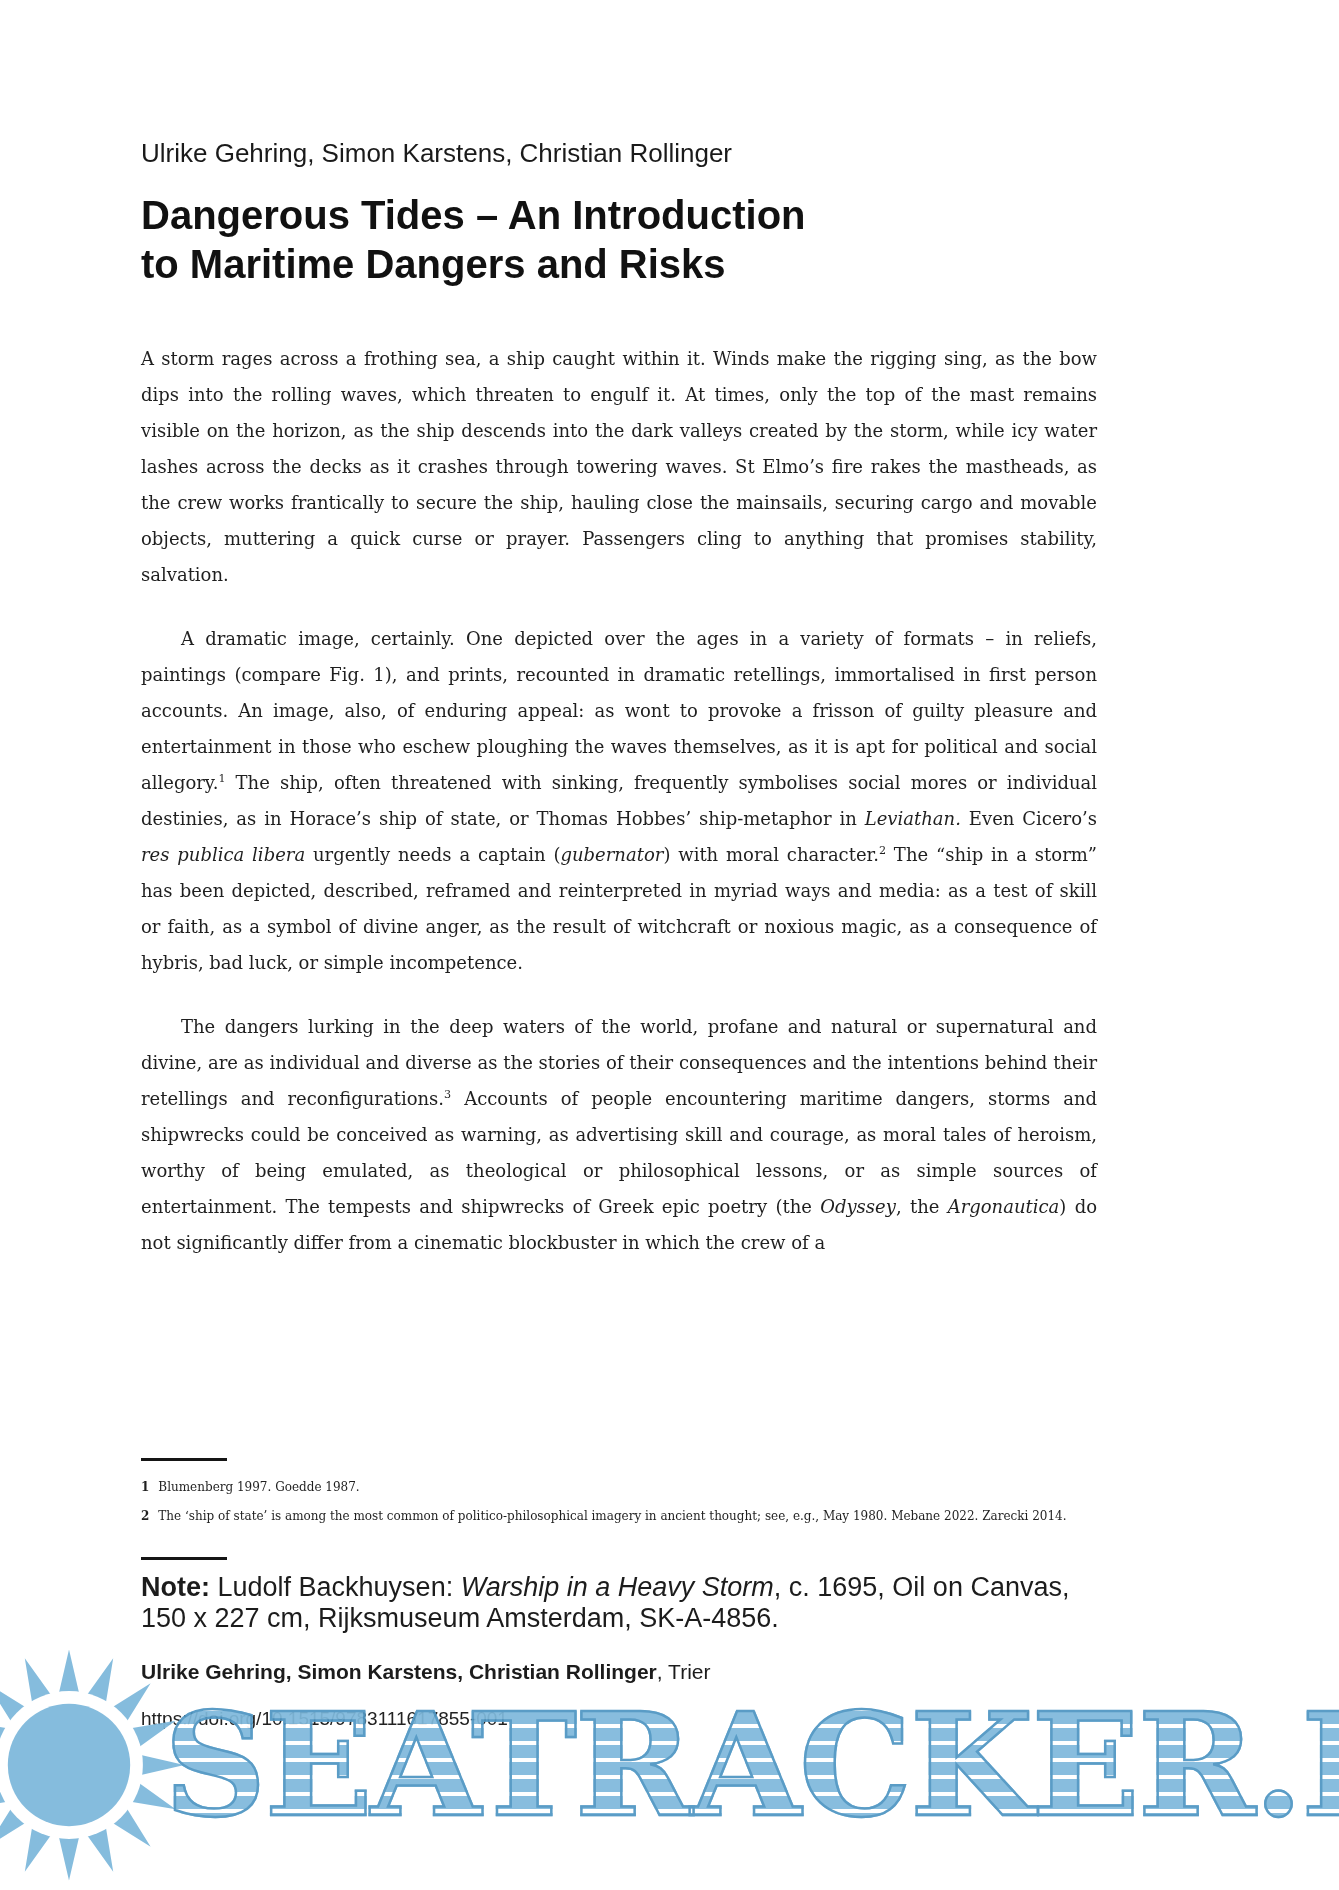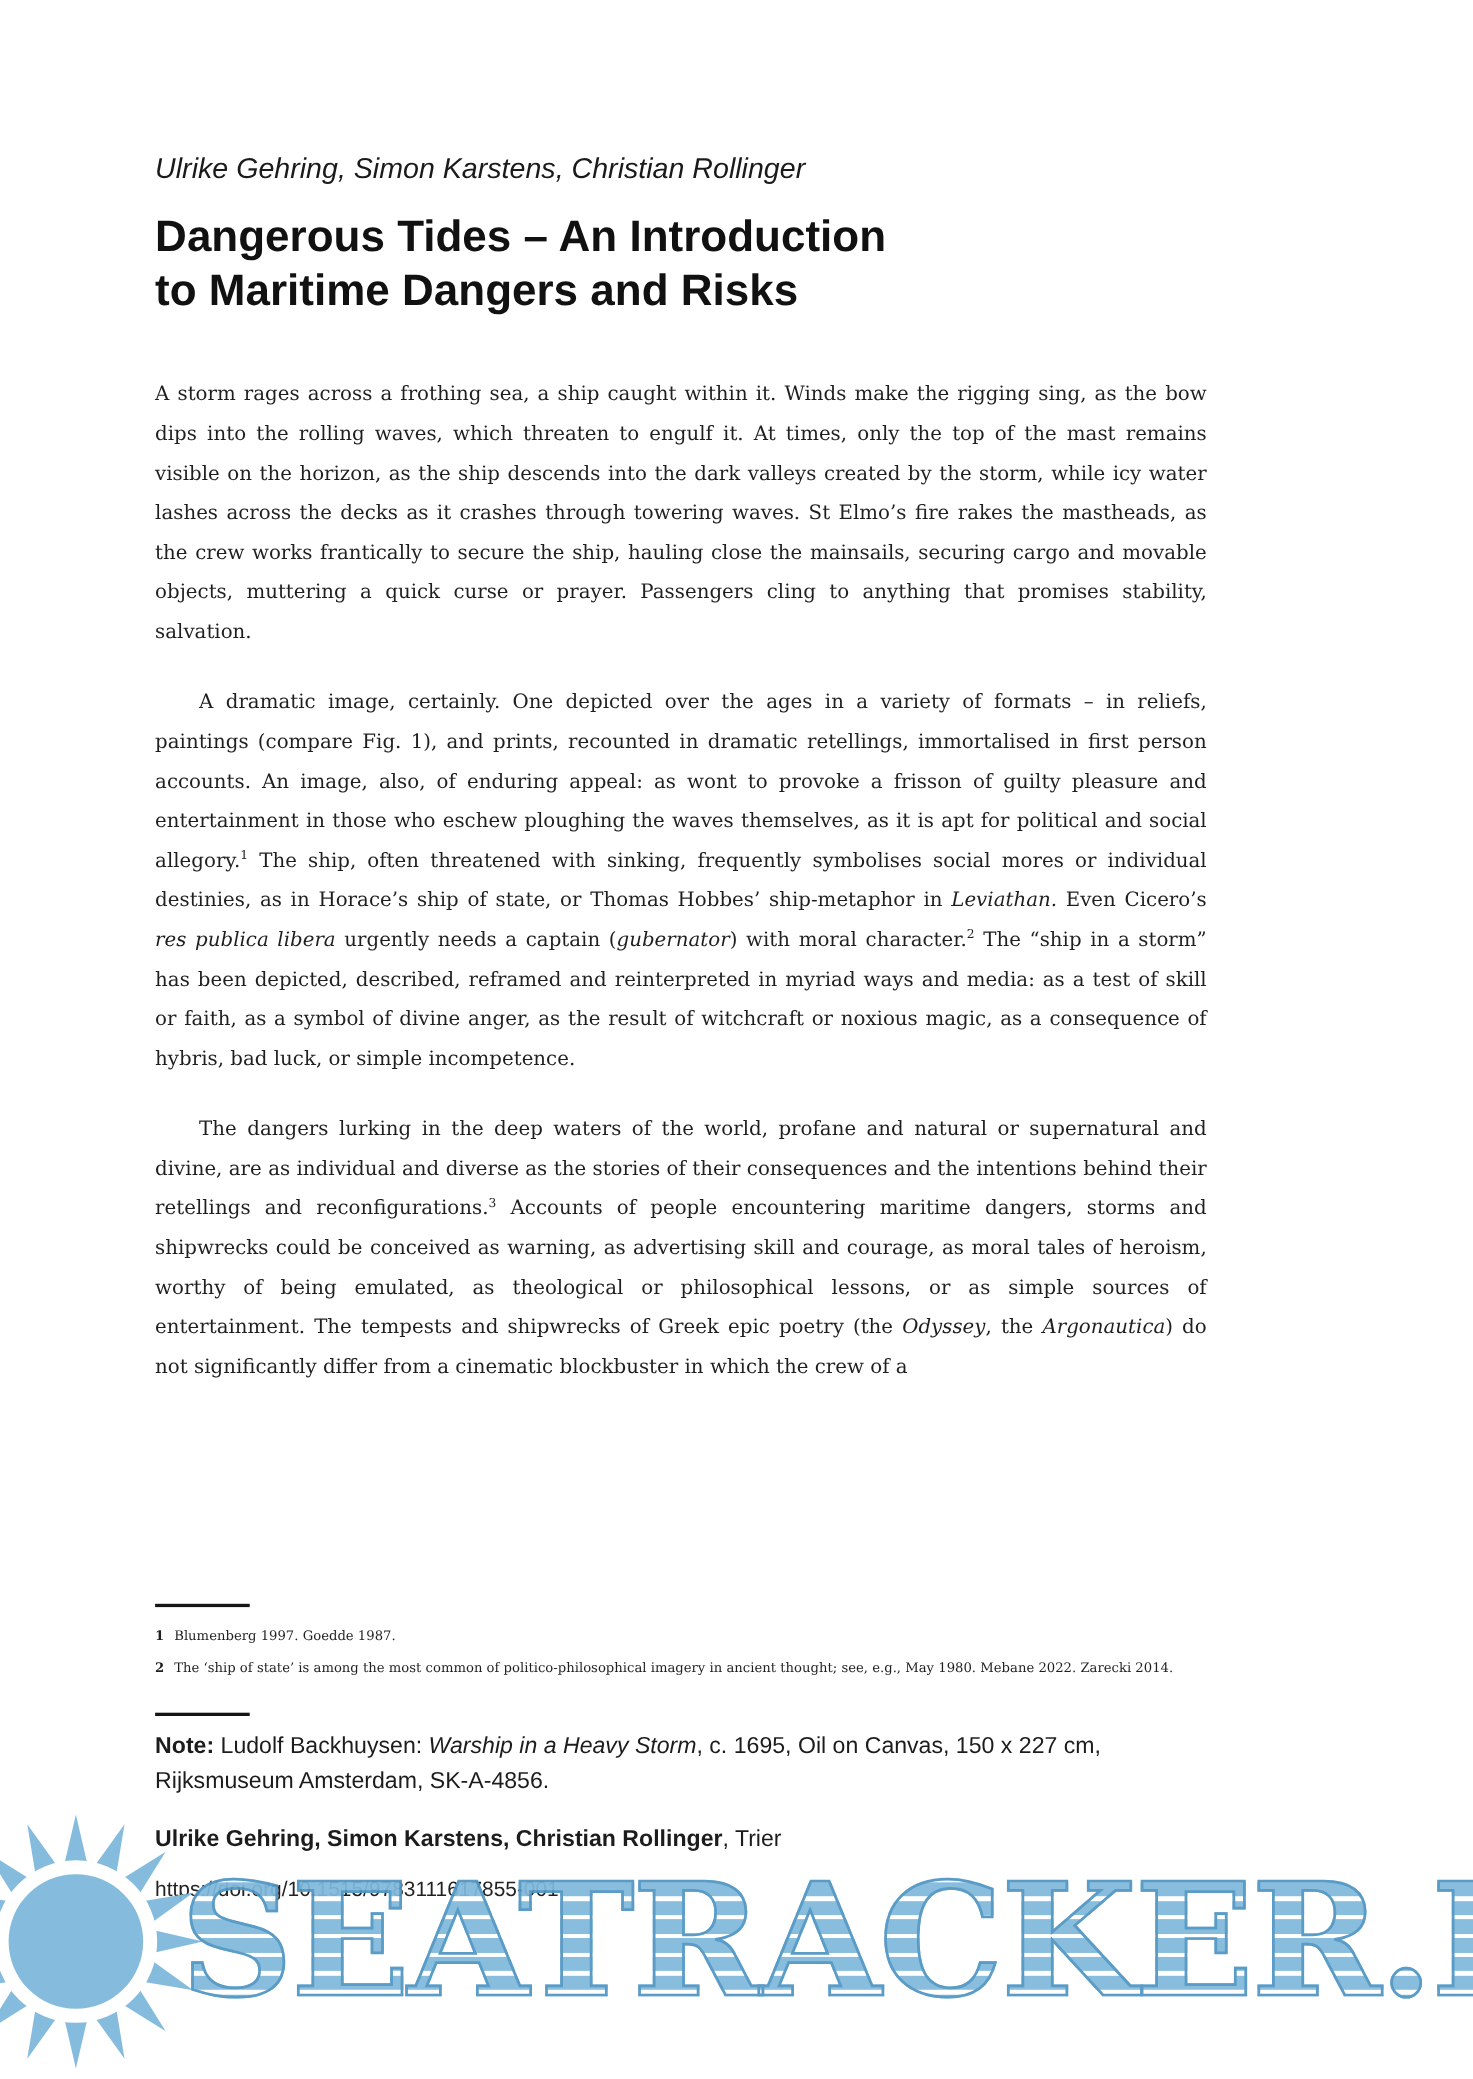--- a/index.html
+++ b/index.html
@@ -7,42 +7,42 @@
     --wm_fill:#7fb9dc;
     --wm_outline:#4e95c2;
   }
   html,body{margin:0;padding:0;}
   body{
     width:1339px;height:1890px;position:relative;background:#ffffff;
     overflow:hidden;font-family:"Liberation Sans",sans-serif;color:var(--ink);
   }
 
   .content{position:absolute;left:141px;top:138px;width:956px;}
-  .authors{font-size:26px;line-height:1.2;margin-bottom:8px;color:#1a1a1a;font-style:italic;}
+  .authors{font-size:26px;line-height:1.2;margin-bottom:8px;color:#1a1a1a;}
   .title{font-size:40px;line-height:1.22;font-weight:700;margin:22px 0 0 0;color:#111;}
 
   .body-text{
     margin-top:52px;
     font-family:"DejaVu Serif","Liberation Serif",serif;
     font-size:18px;line-height:36px;text-align:justify;
     hyphens:auto;-webkit-hyphens:auto;color:#1f1f1f;
   }
   p.para{margin:0;}
   p.para + p.para{text-indent:40px;margin-top:28px;}
   sup{font-size:0.62em;line-height:0;vertical-align:super;}
 
   .bottom{position:absolute;left:141px;top:1458px;width:956px;}
   .rule{width:86px;border-top:3px solid #151515;margin-bottom:12px;}
   .footnotes{
     font-family:"DejaVu Serif","Liberation Serif",serif;
     font-size:12px;line-height:29px;text-align:justify;color:#1f1f1f;
   }
   .footnote b:first-child{margin-right:9px;}
   .rule2{margin-top:26px;}
-  .note{font-size:21px;line-height:31px;color:#1c1c1c;}
+  .note{font-size:27px;line-height:31px;color:#1c1c1c;}
   .affiliation{margin-top:26px;font-size:21px;color:#1c1c1c;}
   .doi{margin-top:24px;font-size:19px;color:#222;text-decoration:none;display:inline-block;}
 
   .watermark{position:absolute;left:0;top:1620px;width:1339px;height:270px;pointer-events:none;z-index:10;}
   .sun{position:absolute;left:-58px;top:18px;width:254px;height:254px;opacity:0.95;}
   .sun polygon{fill:var(--wm_fill);}
   .sun .sun-ring{fill:#ffffff;}
   .sun .sun-core{fill:var(--wm_fill);}
   .wm-text{
     position:absolute;left:164px;top:74px;

